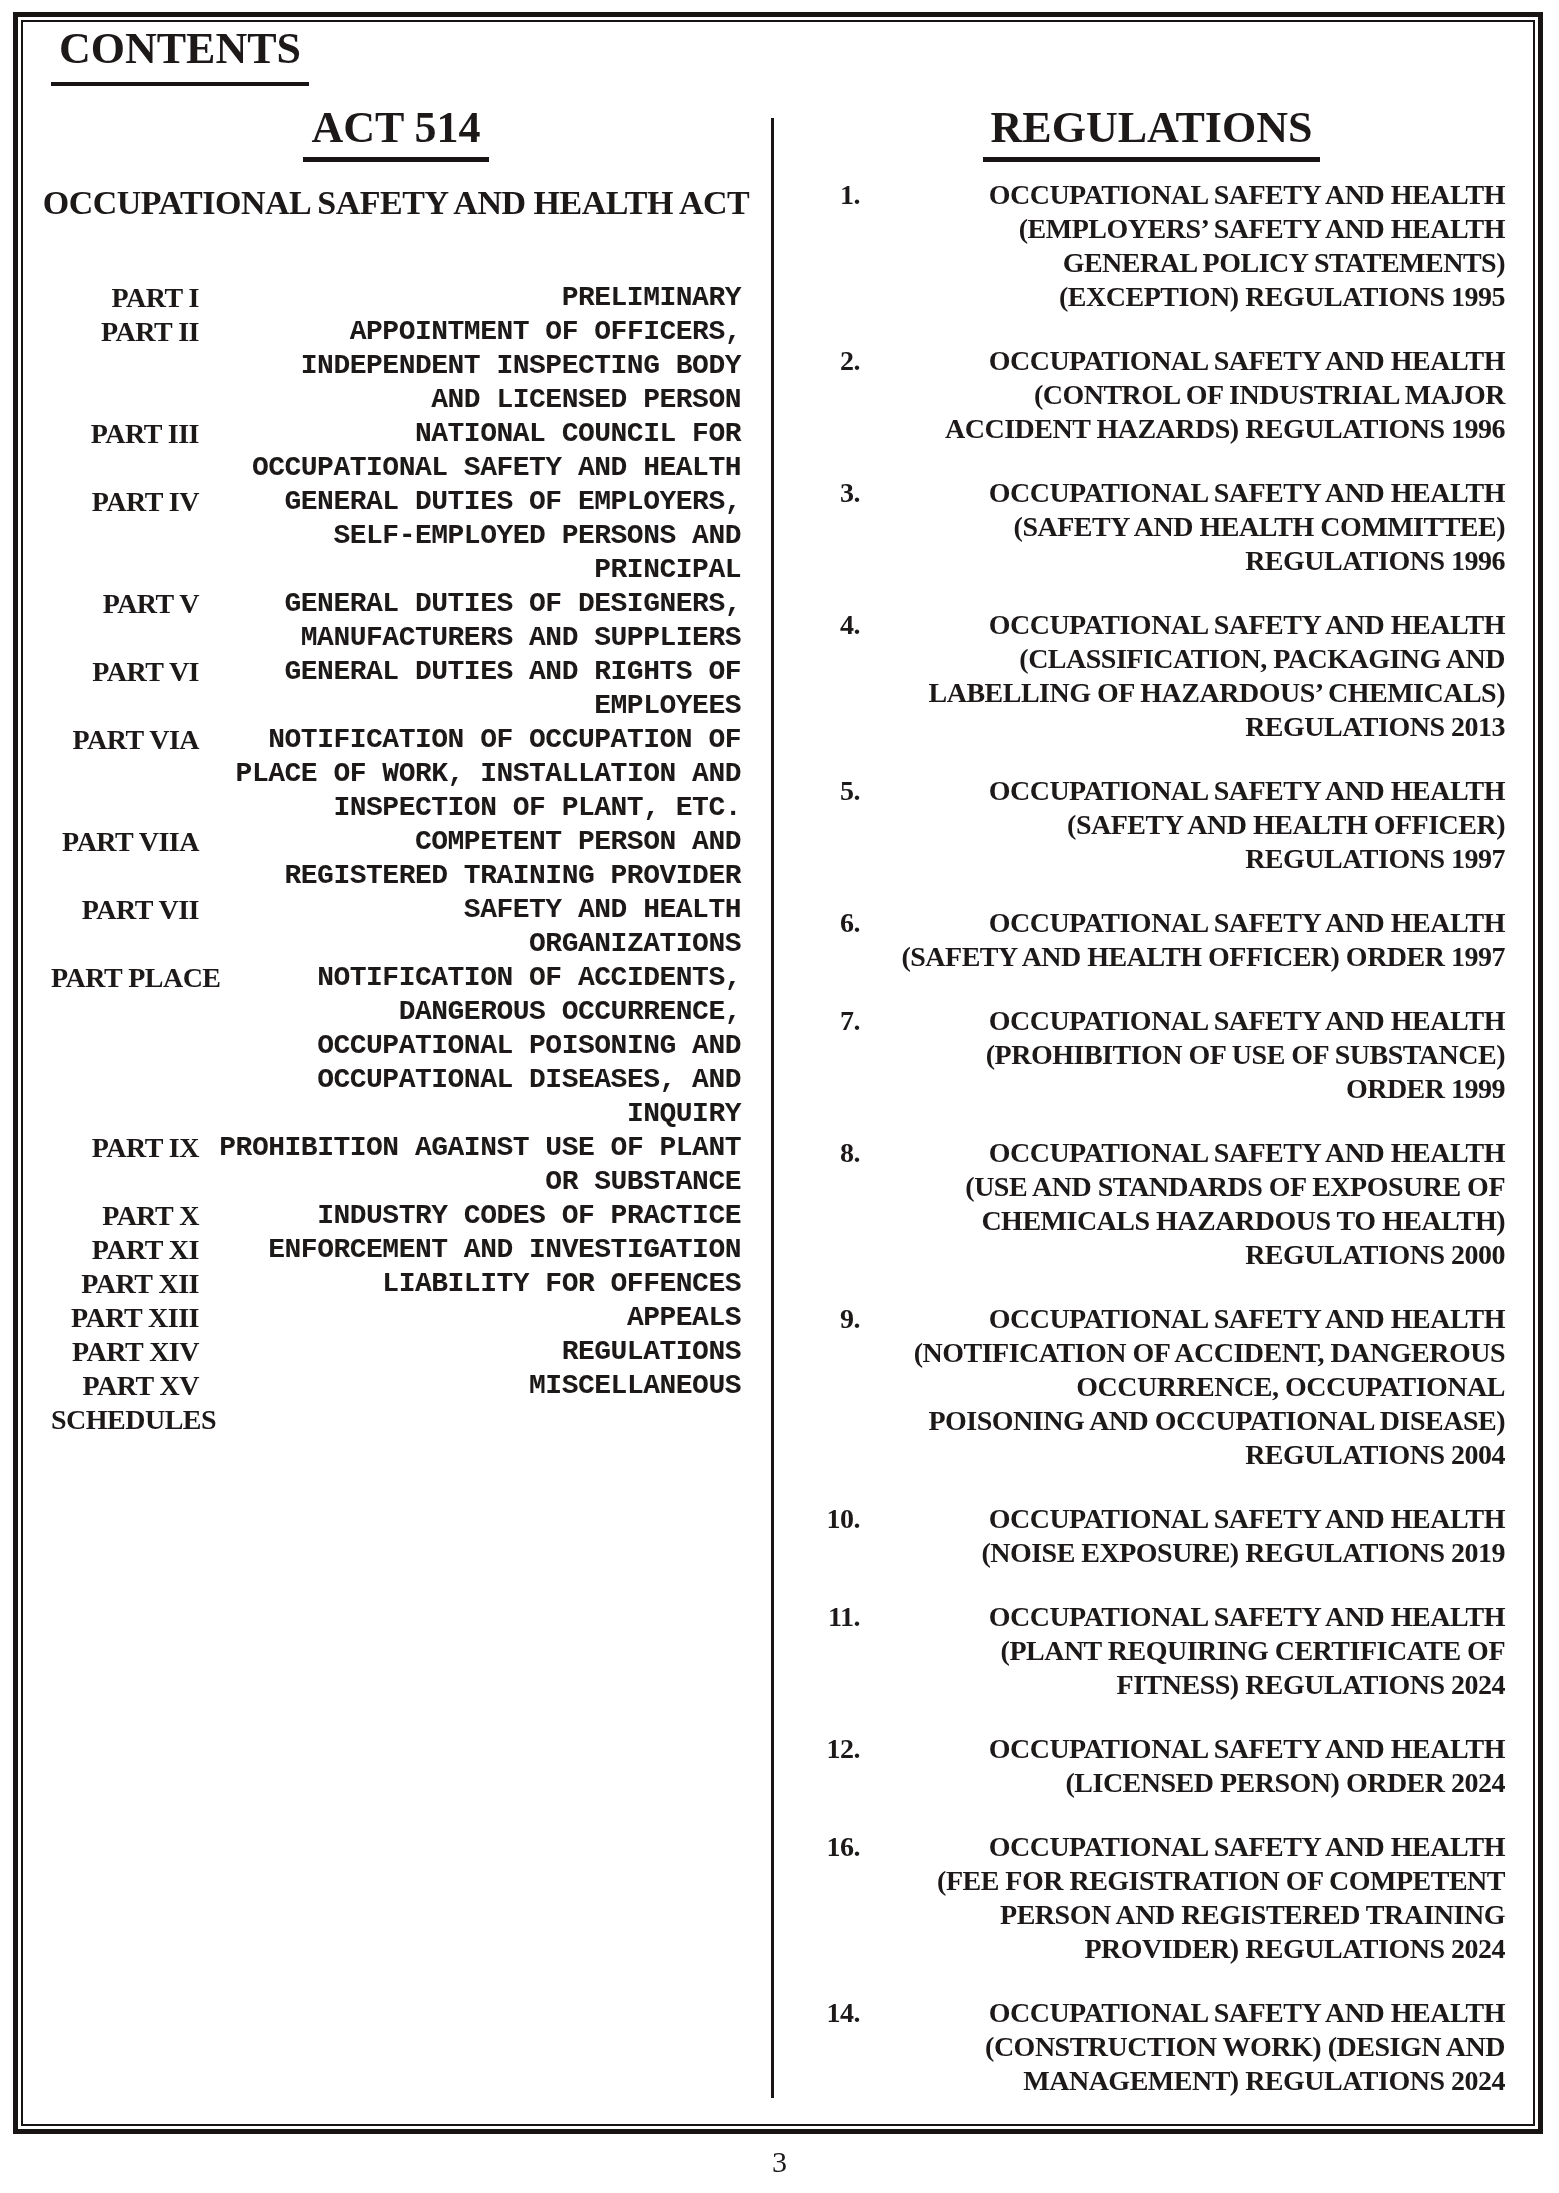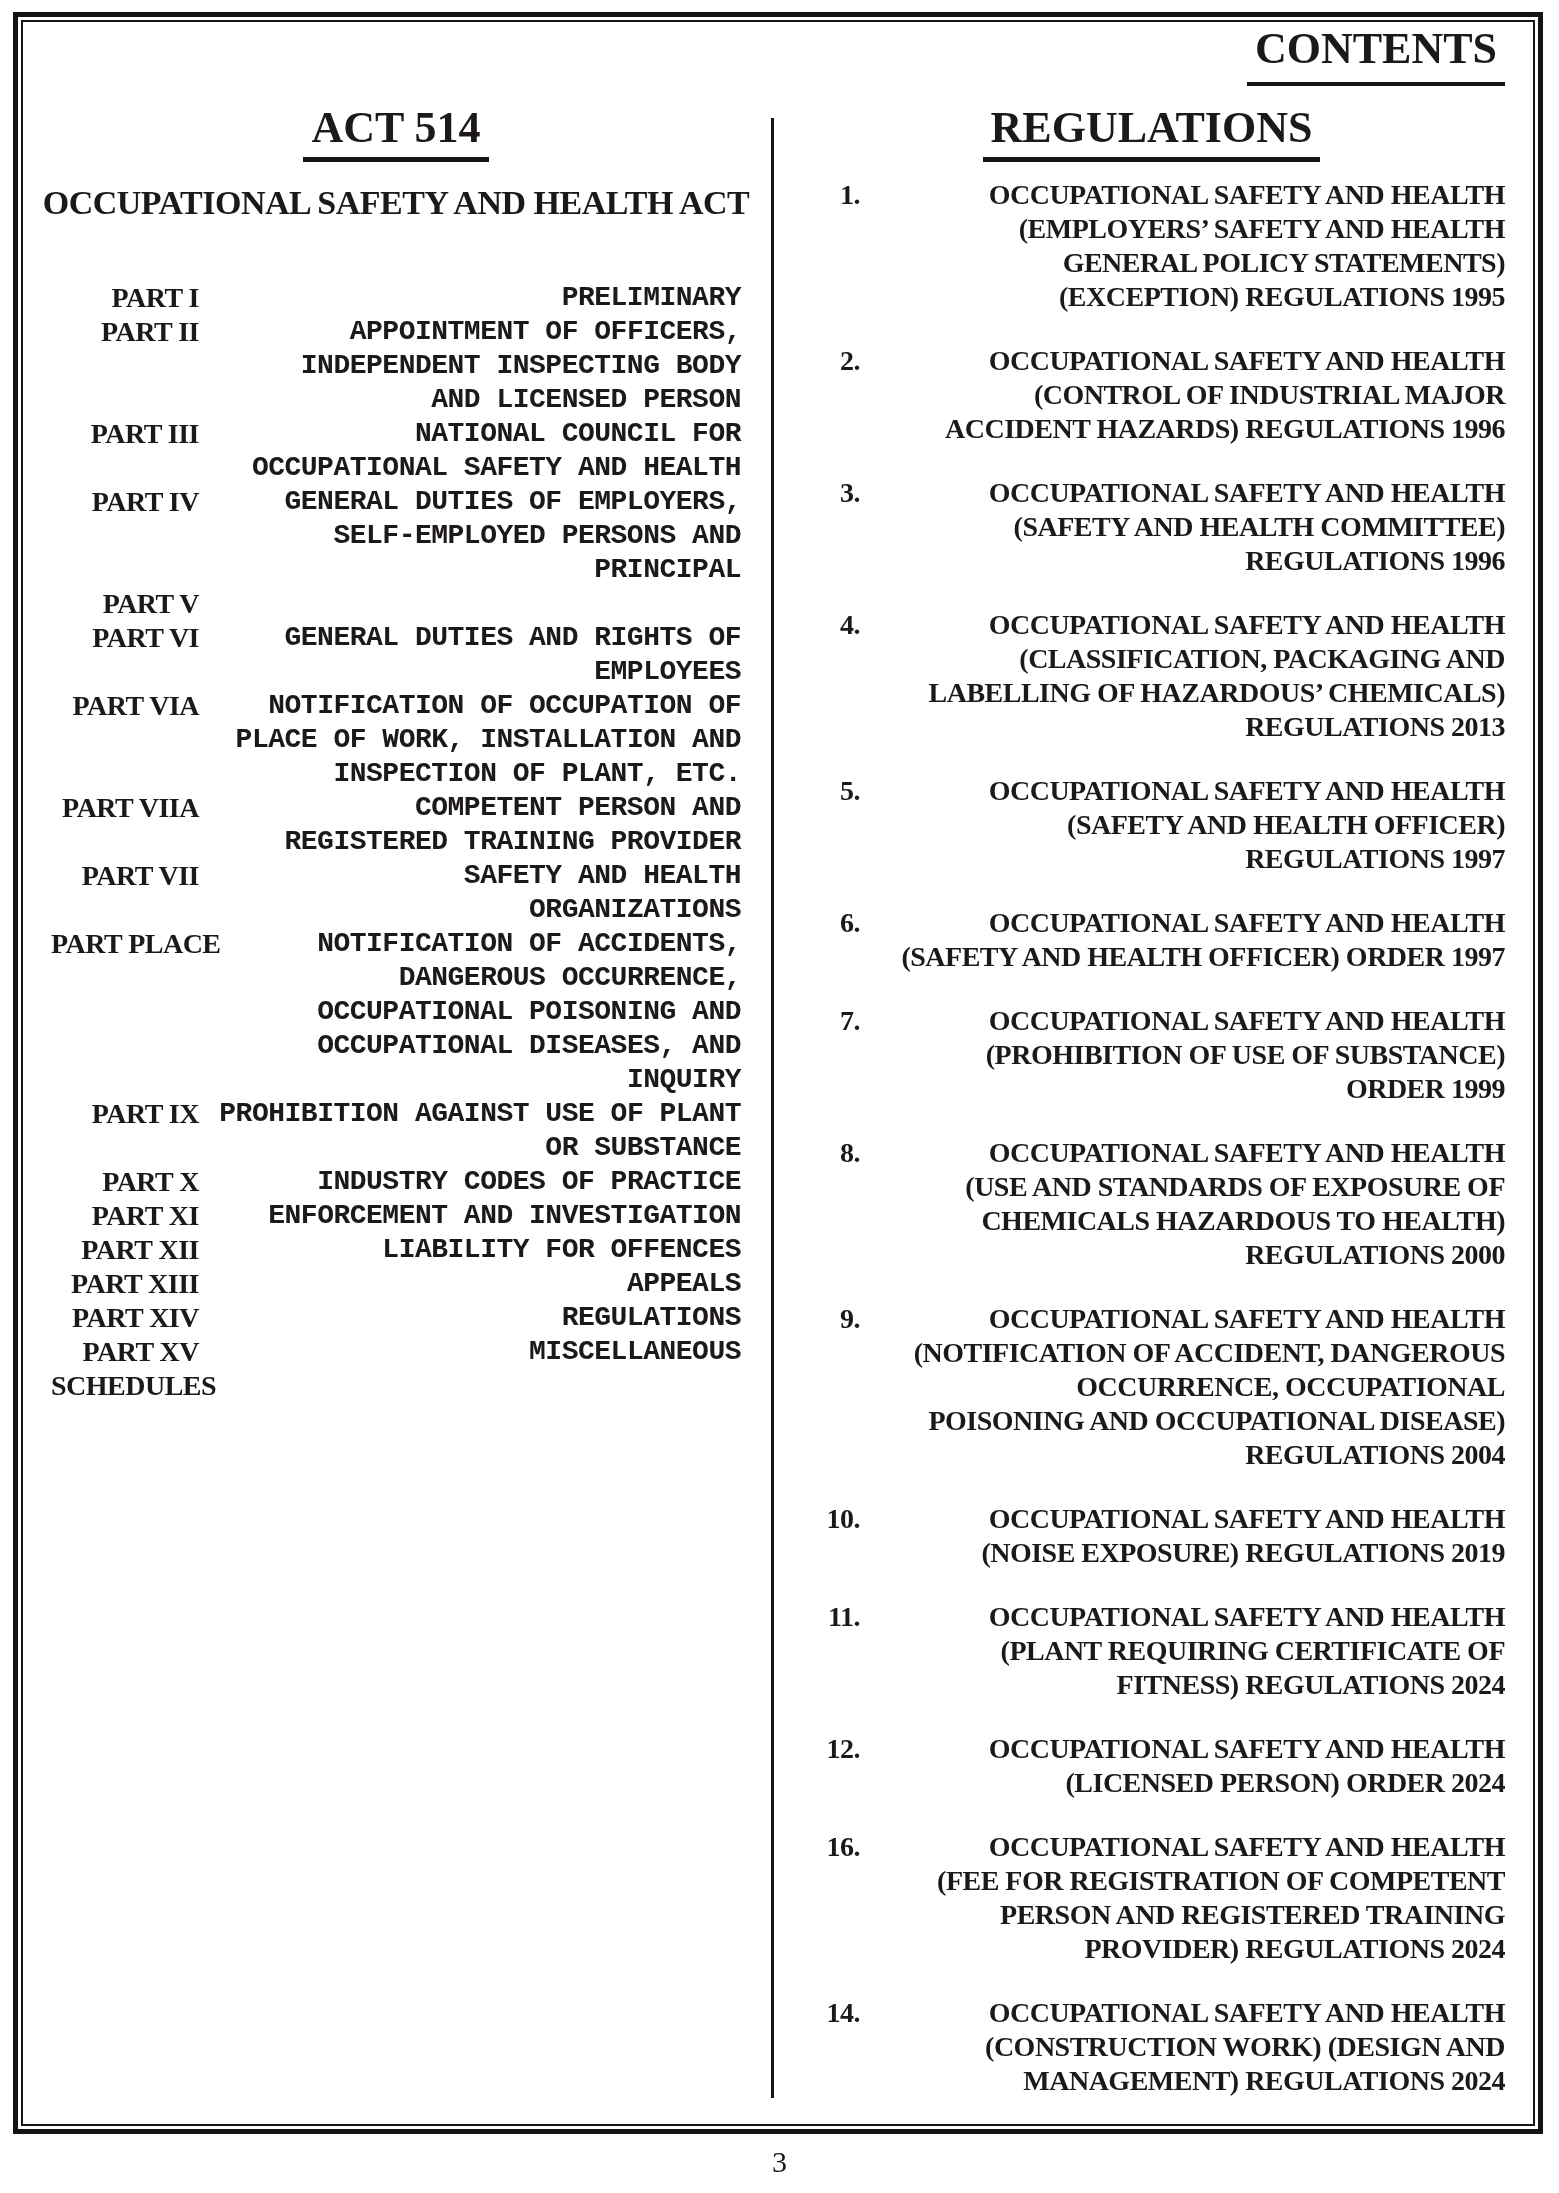--- a/index.html
+++ b/index.html
@@ -27,21 +27,21 @@
   }
   .frame-inner {
     width: 100%;
     height: 100%;
     box-sizing: border-box;
     border: 2px solid #181414;
     padding: 4px 28px 0 28px;
     overflow: hidden;
   }
   .contents-wrap {
-    text-align: right;
+    text-align: left;
   }
   .contents-title {
     display: inline-block;
     font-size: 44px;
     font-weight: bold;
     line-height: 1.05;
     border-bottom: 4px solid #181414;
     padding: 0 8px 10px 8px;
   }
   .columns {
@@ -172,20 +172,22 @@
 
             <div class="part-row">
               <div class="part-label">PART IV</div>
               <div class="part-title">GENERAL DUTIES OF EMPLOYERS,
 SELF-EMPLOYED PERSONS AND
 PRINCIPAL</div>
             </div>
 
             <div class="part-row">
               <div class="part-label">PART V</div>
+              <div class="part-title">GENERAL DUTIES OF DESIGNERS,
+MANUFACTURERS AND SUPPLIERS</div>
             </div>
 
             <div class="part-row">
               <div class="part-label">PART VI</div>
               <div class="part-title">GENERAL DUTIES AND RIGHTS OF
 EMPLOYEES</div>
             </div>
 
             <div class="part-row">
               <div class="part-label">PART VIA</div>

